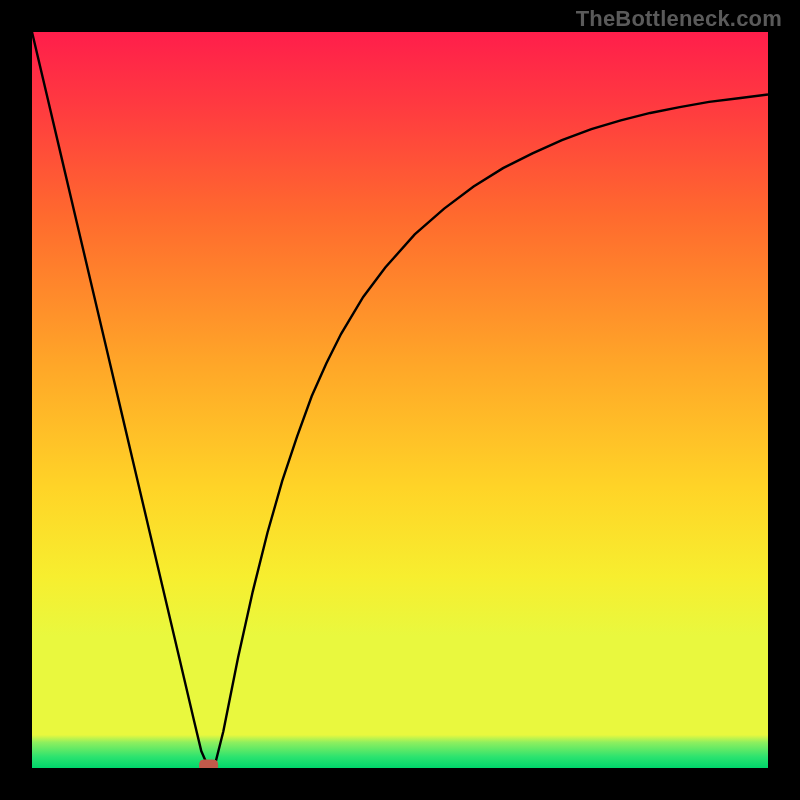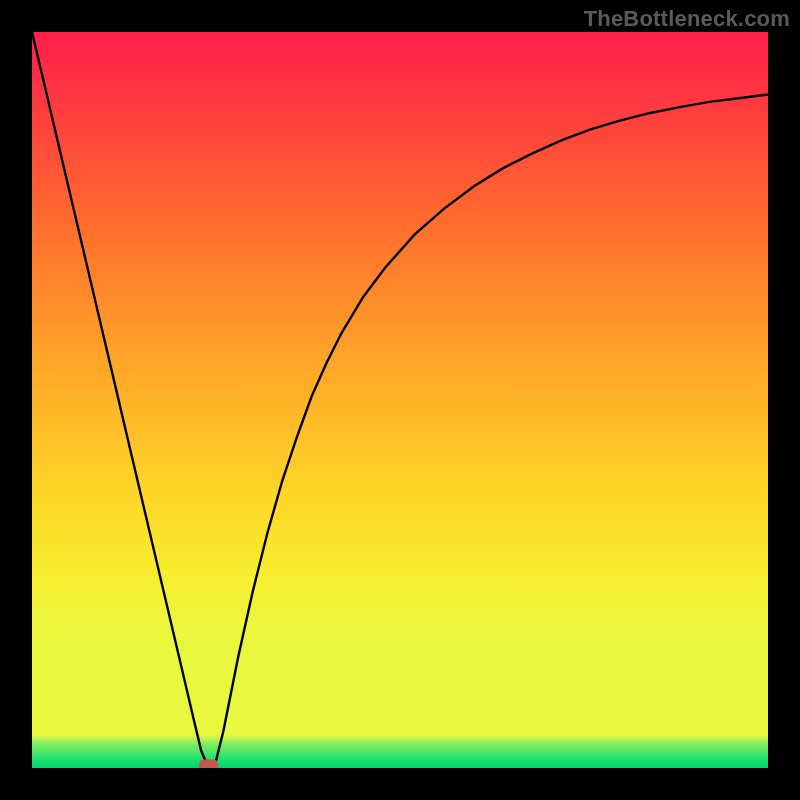--- a/index.html
+++ b/index.html
@@ -22,21 +22,21 @@
     position: absolute;
     left: 32px;
     top: 32px;
     width: 736px;
     height: 736px;
     overflow: hidden;
   }
   .watermark {
     position: absolute;
     top: 6px;
-    right: 10px;
+    right: 18px;
     font-family: Arial, Helvetica, sans-serif;
     font-size: 22px;
     font-weight: 600;
     color: #5a5a5a;
     letter-spacing: 0.2px;
     user-select: none;
   }
   svg { display: block; }
 </style>
 </head>

